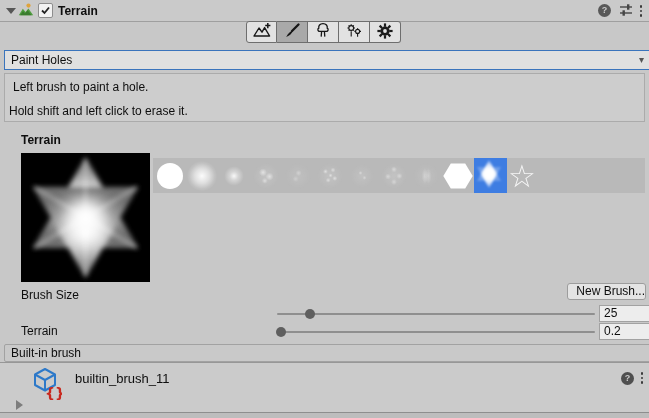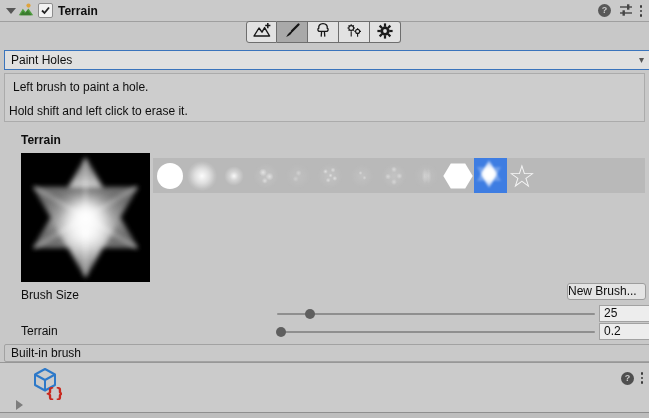--- a/index.html
+++ b/index.html
@@ -70,21 +70,21 @@
     radial-gradient(circle 3px at 68% 50%,rgba(255,255,255,.38),rgba(255,255,255,0)),
     radial-gradient(circle 3px at 50% 70%,rgba(255,255,255,.35),rgba(255,255,255,0)),
     radial-gradient(circle 13px at 50% 50%,rgba(255,255,255,.15),rgba(255,255,255,0));}
   .br-streak{width:30px;height:30px;border-radius:50%;background:
     radial-gradient(ellipse 3px 8px at 46% 50%,rgba(255,255,255,.3),rgba(255,255,255,0)),
     radial-gradient(ellipse 3px 8px at 58% 50%,rgba(255,255,255,.25),rgba(255,255,255,0)),
     radial-gradient(circle 13px at 50% 50%,rgba(255,255,255,.1),rgba(255,255,255,0));}
   .br-hex{width:30px;height:26px;margin-top:2px;background:#ffffff;clip-path:polygon(26% 2%,74% 2%,99% 50%,74% 98%,26% 98%,1% 50%);}
   .br-staroutline{font-family:"DejaVu Sans",sans-serif;font-size:31px;line-height:30px;color:#f7f7f7;text-align:center;}
 
-  .new-brush-btn{position:absolute;left:567px;top:283px;width:79px;height:17px;background:#e4e4e4;border:1px solid #9d9d9d;border-radius:3px;box-sizing:border-box;text-align:left;line-height:15px;}
+  .new-brush-btn{position:absolute;left:567px;top:283px;width:79px;height:17px;background:#e4e4e4;border:1px solid #9d9d9d;border-radius:3px;box-sizing:border-box;text-align:right;line-height:15px;}
 
   
   .row-label{position:absolute;left:21px;}
   .slider-track{position:absolute;left:277px;width:318px;height:2px;background:#8f8f8f;border-radius:1px;}
   .slider-knob{position:absolute;width:10px;height:10px;border-radius:50%;background:#5f5f5f;top:-4px;}
   .value-field{position:absolute;left:599px;width:46px;height:15px;background:#ededed;border:1px solid #a2a2a2;line-height:15px;padding-left:4px;}
 
   
   .builtin-bar{position:absolute;left:4px;top:344px;width:639px;height:16px;background:#c9c9c9;border:1px solid #a2a2a2;border-radius:2px;line-height:16px;padding-left:6px;box-sizing:content-box;}
   .asset-section{position:absolute;left:0;top:362px;width:649px;height:50px;background:#cbcbcb;border-top:1px solid #979797;}
@@ -308,20 +308,21 @@
     <span class="asset-icon">
       <svg width="30" height="34" viewBox="0 0 30 34">
         <g fill="none" stroke="#2d79c9" stroke-width="2" stroke-linejoin="round">
           <polygon points="13,2 23,7.5 13,13 3,7.5"></polygon>
           <polyline points="3,7.5 3,18 13,23.5 13,13"></polyline>
           <polyline points="23,7.5 23,18 13,23.5"></polyline>
         </g>
         <text x="13" y="31" font-family="DejaVu Sans, sans-serif" font-size="14" font-weight="bold" fill="#c8281e">{}</text>
       </svg>
     </span>
+    <span class="asset-title">builtin_brush_11</span>
     <span class="asset-help">?</span>
     <span class="kebab asset-kebab">
         <i></i>
         <i></i>
         <i></i>
       </span>
     <div class="foldout-right"></div>
   </div>
 
   <div class="bottom-strip"></div>

